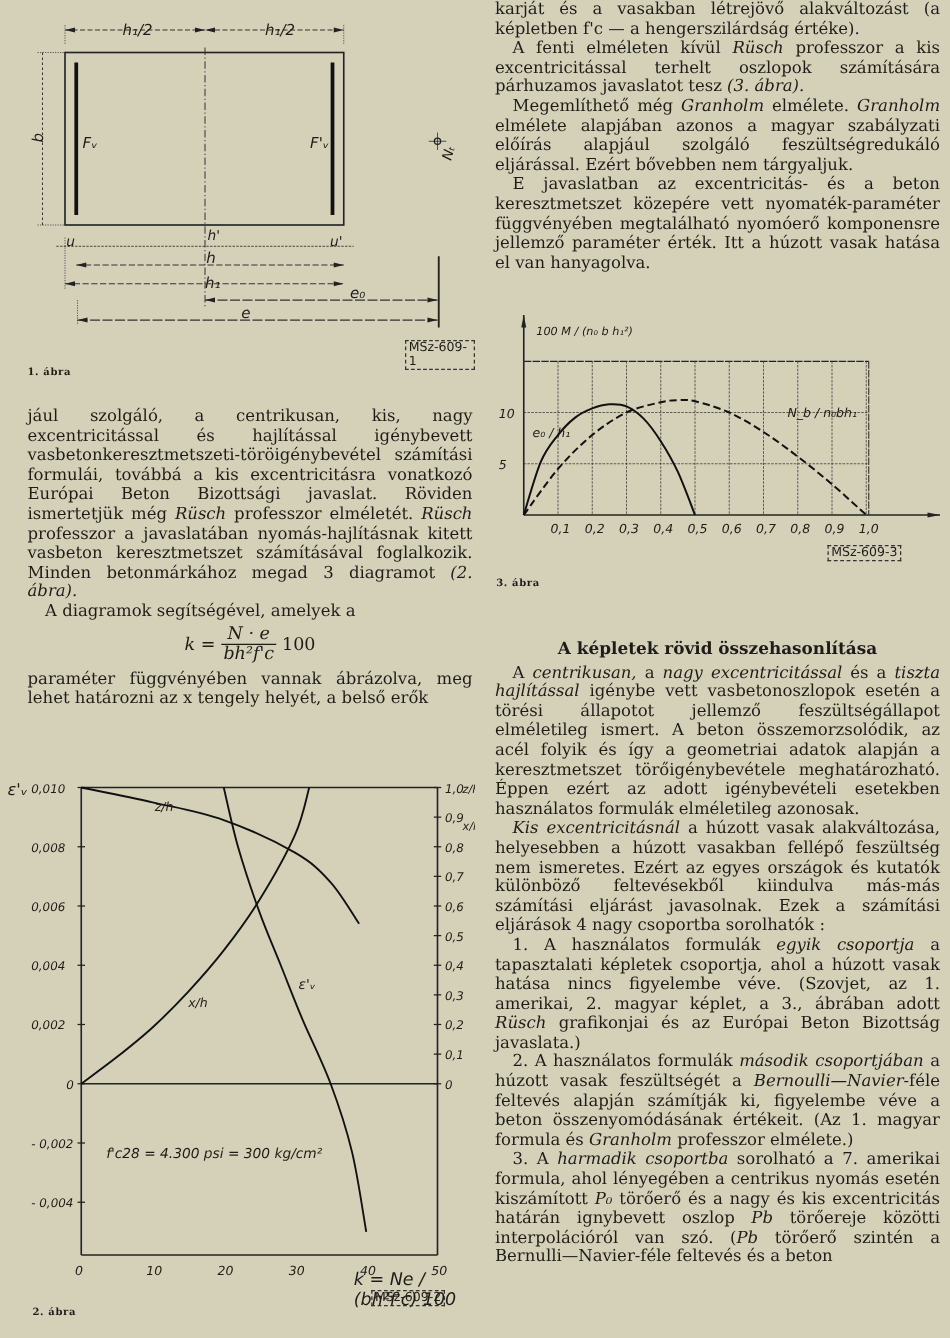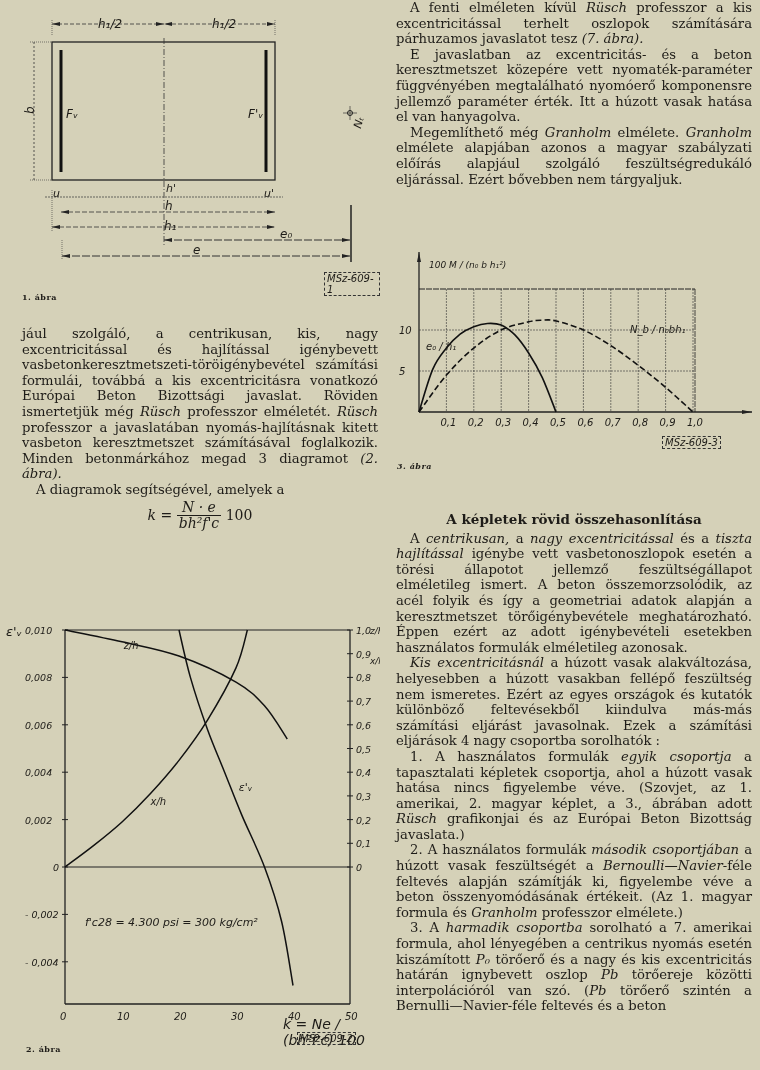--- a/index.html
+++ b/index.html
@@ -14,21 +14,21 @@
   }
   .col-text p { margin:0; text-indent:14px; }
   .col-text p.noind { text-indent:0; }
   .caption { font-size:8px; font-weight:bold; font-family:"DejaVu Serif",serif; letter-spacing:0.5px; }
   .heading { font-weight:bold; font-size:13.5px; text-align:center; }
   .formula { font-size:14px; font-style:italic; text-align:center; }
   .frac { display:inline-block; vertical-align:middle; text-align:center; }
   .frac .num { display:block; border-bottom:1px solid #1e1c18; padding:0 2px; }
   .frac .den { display:block; padding:0 2px; }
   svg text { font-family:"DejaVu Sans",sans-serif; font-style:italic; fill:#1e1c18; }
-  .stamp { border:1px dashed #333; font-size:10px; font-family:"DejaVu Sans",sans-serif; font-style:italic; padding:0 2px; }
+  .stamp { border:1px dashed #333; font-size:10px; font-family:"DejaVu Sans",sans-serif; padding:0 2px; }
   i { font-style:italic;margin-top:28px; }
 </style>
 </head>
 <body>
 
 <div class="abs" style="left:0;top:0;width:380px;height:300px;">
   <svg width="380" height="300">
 
     <rect x="52" y="42" width="223" height="138" fill="none" stroke="#222" stroke-width="1.3"></rect>
 
@@ -93,20 +93,21 @@
 </div>
 
 <div class="abs col-text" style="left:22px;top:326px;width:356px;">
   <p class="noind"><span>jául szolgáló, a centrikusan, kis, nagy excentricitással és hajlítással igénybevett vasbetonkeresztmetszeti-töröigénybevétel számítási formulái, továbbá a kis excentricitásra vonatkozó Európai Beton Bizottsági javaslat. Röviden ismertetjük még</span> <i>Rüsch</i> <span>professzor elméletét.</span> <i>Rüsch</i> <span>professzor a javaslatában nyomás-hajlításnak kitett vasbeton keresztmetszet számításával foglalkozik. Minden betonmárkához megad 3 diagramot</span> <i>(2. ábra).</i></p>
   <p>A diagramok segítségével, amelyek a</p>
   <div class="formula" style="margin:2px 0 4px 0;">
     <span>k =</span>
     <span class="frac"><span class="num">N · e</span><span class="den">bh²f'c</span></span>
     <span style="font-style:normal">100</span>
   </div>
+  <p class="noind">paraméter függvényében vannak ábrázolva, meg lehet határozni az x tengely helyét, a belső erők</p>
 </div>
 
 <div class="abs" style="left:0;top:612px;width:380px;height:458px;">
   <svg id="fig2svg" width="380" height="440">
       <line x1="65" y1="18" x2="65" y2="392" stroke="#222" stroke-width="1.3"></line>
       <line x1="350" y1="18" x2="350" y2="392" stroke="#222" stroke-width="1.3"></line>
       <line x1="65" y1="18" x2="350" y2="18" stroke="#222" stroke-width="1.2"></line>
       <line x1="65" y1="392" x2="350" y2="392" stroke="#222" stroke-width="1.3"></line>
       <line x1="65" y1="255" x2="350" y2="255" stroke="#222" stroke-width="1.2"></line>
       <line x1="62" y1="18" x2="68" y2="18" stroke="#222" stroke-width="1"></line>
@@ -185,23 +186,24 @@
       <text x="150.5" y="193.38" font-size="10">x/h</text>
       <text x="238.85" y="179.16000000000003" font-size="11">ε'ᵥ</text>
       <text x="84.95" y="314.25" font-size="11">f'c28 = 4.300 psi = 300 kg/cm²</text>
     </svg>
   <div class="abs" style="left:283px;top:404px;font-family:'DejaVu Sans',sans-serif;font-style:italic;font-size:14px;">k = Ne / (bh²f'c) 100</div>
   <div class="abs stamp" style="left:297px;top:420px;">MSz-609-2</div>
   <div class="abs caption" style="left:26px;top:432px;">2. ábra</div>
 </div>
 
 <div class="abs col-text" style="left:396px;top:0px;width:356px;">
-  <p><span>A fenti elméleten kívül</span> <i>Rüsch</i> <span>professzor a kis excentricitással terhelt oszlopok számítására párhuzamos javaslatot tesz</span> <i>(7. ábra).</i></p>
+  <p class="noind">karját és a vasakban létrejövő alakváltozást (a képletben f'c — a hengerszilárdság értéke).</p>
+  <p><span>A fenti elméleten kívül</span> <i>Rüsch</i> <span>professzor a kis excentricitással terhelt oszlopok számítására párhuzamos javaslatot tesz</span> <i>(3. ábra).</i></p>
+  <p><span>Megemlíthető még</span> <i>Granholm</i> <span>elmélete.</span> <i>Granholm</i> <span>elmélete alapjában azonos a magyar szabályzati előírás alapjául szolgáló feszültségredukáló eljárással. Ezért bővebben nem tárgyaljuk.</span></p>
   <p>E javaslatban az excentricitás- és a beton keresztmetszet közepére vett nyomaték-paraméter függvényében megtalálható nyomóerő komponensre jellemző paraméter érték. Itt a húzott vasak hatása el van hanyagolva.</p>
-  <p><span>Megemlíthető még</span> <i>Granholm</i> <span>elmélete.</span> <i>Granholm</i> <span>elmélete alapjában azonos a magyar szabályzati előírás alapjául szolgáló feszültségredukáló eljárással. Ezért bővebben nem tárgyaljuk.</span></p>
 </div>
 
 <div class="abs" style="left:380px;top:240px;width:380px;height:240px;">
   <svg id="fig3svg" width="380" height="200">
       <line x1="39" y1="49" x2="39" y2="172" stroke="#222" stroke-width="1.3"></line>
       <line x1="39" y1="12" x2="39" y2="49" stroke="#222" stroke-width="1.3"></line>
       <polygon points="37,22 39,12 41,22" fill="#222"></polygon>
       <line x1="39" y1="172" x2="372" y2="172" stroke="#222" stroke-width="1.3"></line>
       <polygon points="362,170 372,172 362,174" fill="#222"></polygon>
       <line x1="39" y1="49" x2="315" y2="49" stroke="#222" stroke-width="1" stroke-dasharray="6,1"></line>
@@ -253,21 +255,21 @@
       <circle cx="176" cy="80.98" r="0.01" fill="none"></circle>
       <circle cx="203.4" cy="90" r="0.01" fill="none"></circle>
       <circle cx="230.79999999999998" cy="105.58000000000001" r="0.01" fill="none"></circle>
       <circle cx="258.20000000000005" cy="125.25999999999999" r="0.01" fill="none"></circle>
       <circle cx="285.6" cy="147.4" r="0.01" fill="none"></circle>
       <circle cx="313" cy="172" r="0.01" fill="none"></circle>
       <text x="46" y="109.68" font-size="10">e₀ / h₁</text>
       <text x="249.98000000000002" y="93.28" font-size="10">N_b / n₀bh₁</text>
     </svg>
   <div class="abs stamp" style="left:282px;top:196px;">MSz-609-3</div>
-  <div class="abs caption" style="left:17px;top:221px;font-style:italic;">3. ábra</div>
+  <div class="abs caption" style="left:17px;top:221px;">3. ábra</div>
 </div>
 
 <div class="abs col-text" style="left:396px;top:512px;width:356px;">
   <div class="heading" style="margin-bottom:3px;">A képletek rövid összehasonlítása</div>
   <p><span>A</span> <i>centrikusan,</i> <span>a</span> <i>nagy excentricitással</i> <span>és a</span> <i>tiszta hajlítással</i> <span>igénybe vett vasbetonoszlopok esetén a törési állapotot jellemző feszültségállapot elméletileg ismert. A beton összemorzsolódik, az acél folyik és így a geometriai adatok alapján a keresztmetszet törőigénybevétele meghatározható. Éppen ezért az adott igénybevételi esetekben használatos formulák elméletileg azonosak.</span></p>
   <p><i>Kis excentricitásnál</i> <span>a húzott vasak alakváltozása, helyesebben a húzott vasakban fellépő feszültség nem ismeretes. Ezért az egyes országok és kutatók különböző feltevésekből kiindulva más-más számítási eljárást javasolnak. Ezek a számítási eljárások 4 nagy csoportba sorolhatók :</span></p>
   <p><span>1. A használatos formulák</span> <i>egyik csoportja</i> <span>a tapasztalati képletek csoportja, ahol a húzott vasak hatása nincs figyelembe véve. (Szovjet, az 1. amerikai, 2. magyar képlet, a 3., ábrában adott</span> <i>Rüsch</i> <span>grafikonjai és az Európai Beton Bizottság javaslata.)</span></p>
   <p><span>2. A használatos formulák</span> <i>második csoportjában</i> <span>a húzott vasak feszültségét a</span> <i>Bernoulli—Navier</i><span>-féle feltevés alapján számítják ki, figyelembe véve a beton összenyomódásának értékeit. (Az 1. magyar formula és</span> <i>Granholm</i> <span>professzor elmélete.)</span></p>
   <p><span>3. A</span> <i>harmadik csoportba</i> <span>sorolható a 7. amerikai formula, ahol lényegében a centrikus nyomás esetén kiszámított</span> <i>P₀</i> <span>törőerő és a nagy és kis excentricitás határán ignybevett oszlop</span> <i>Pb</i> <span>törőereje közötti interpolációról van szó. (</span><i>Pb</i> <span>törőerő szintén a Bernulli—Navier-féle feltevés és a beton</span></p>
 </div>

